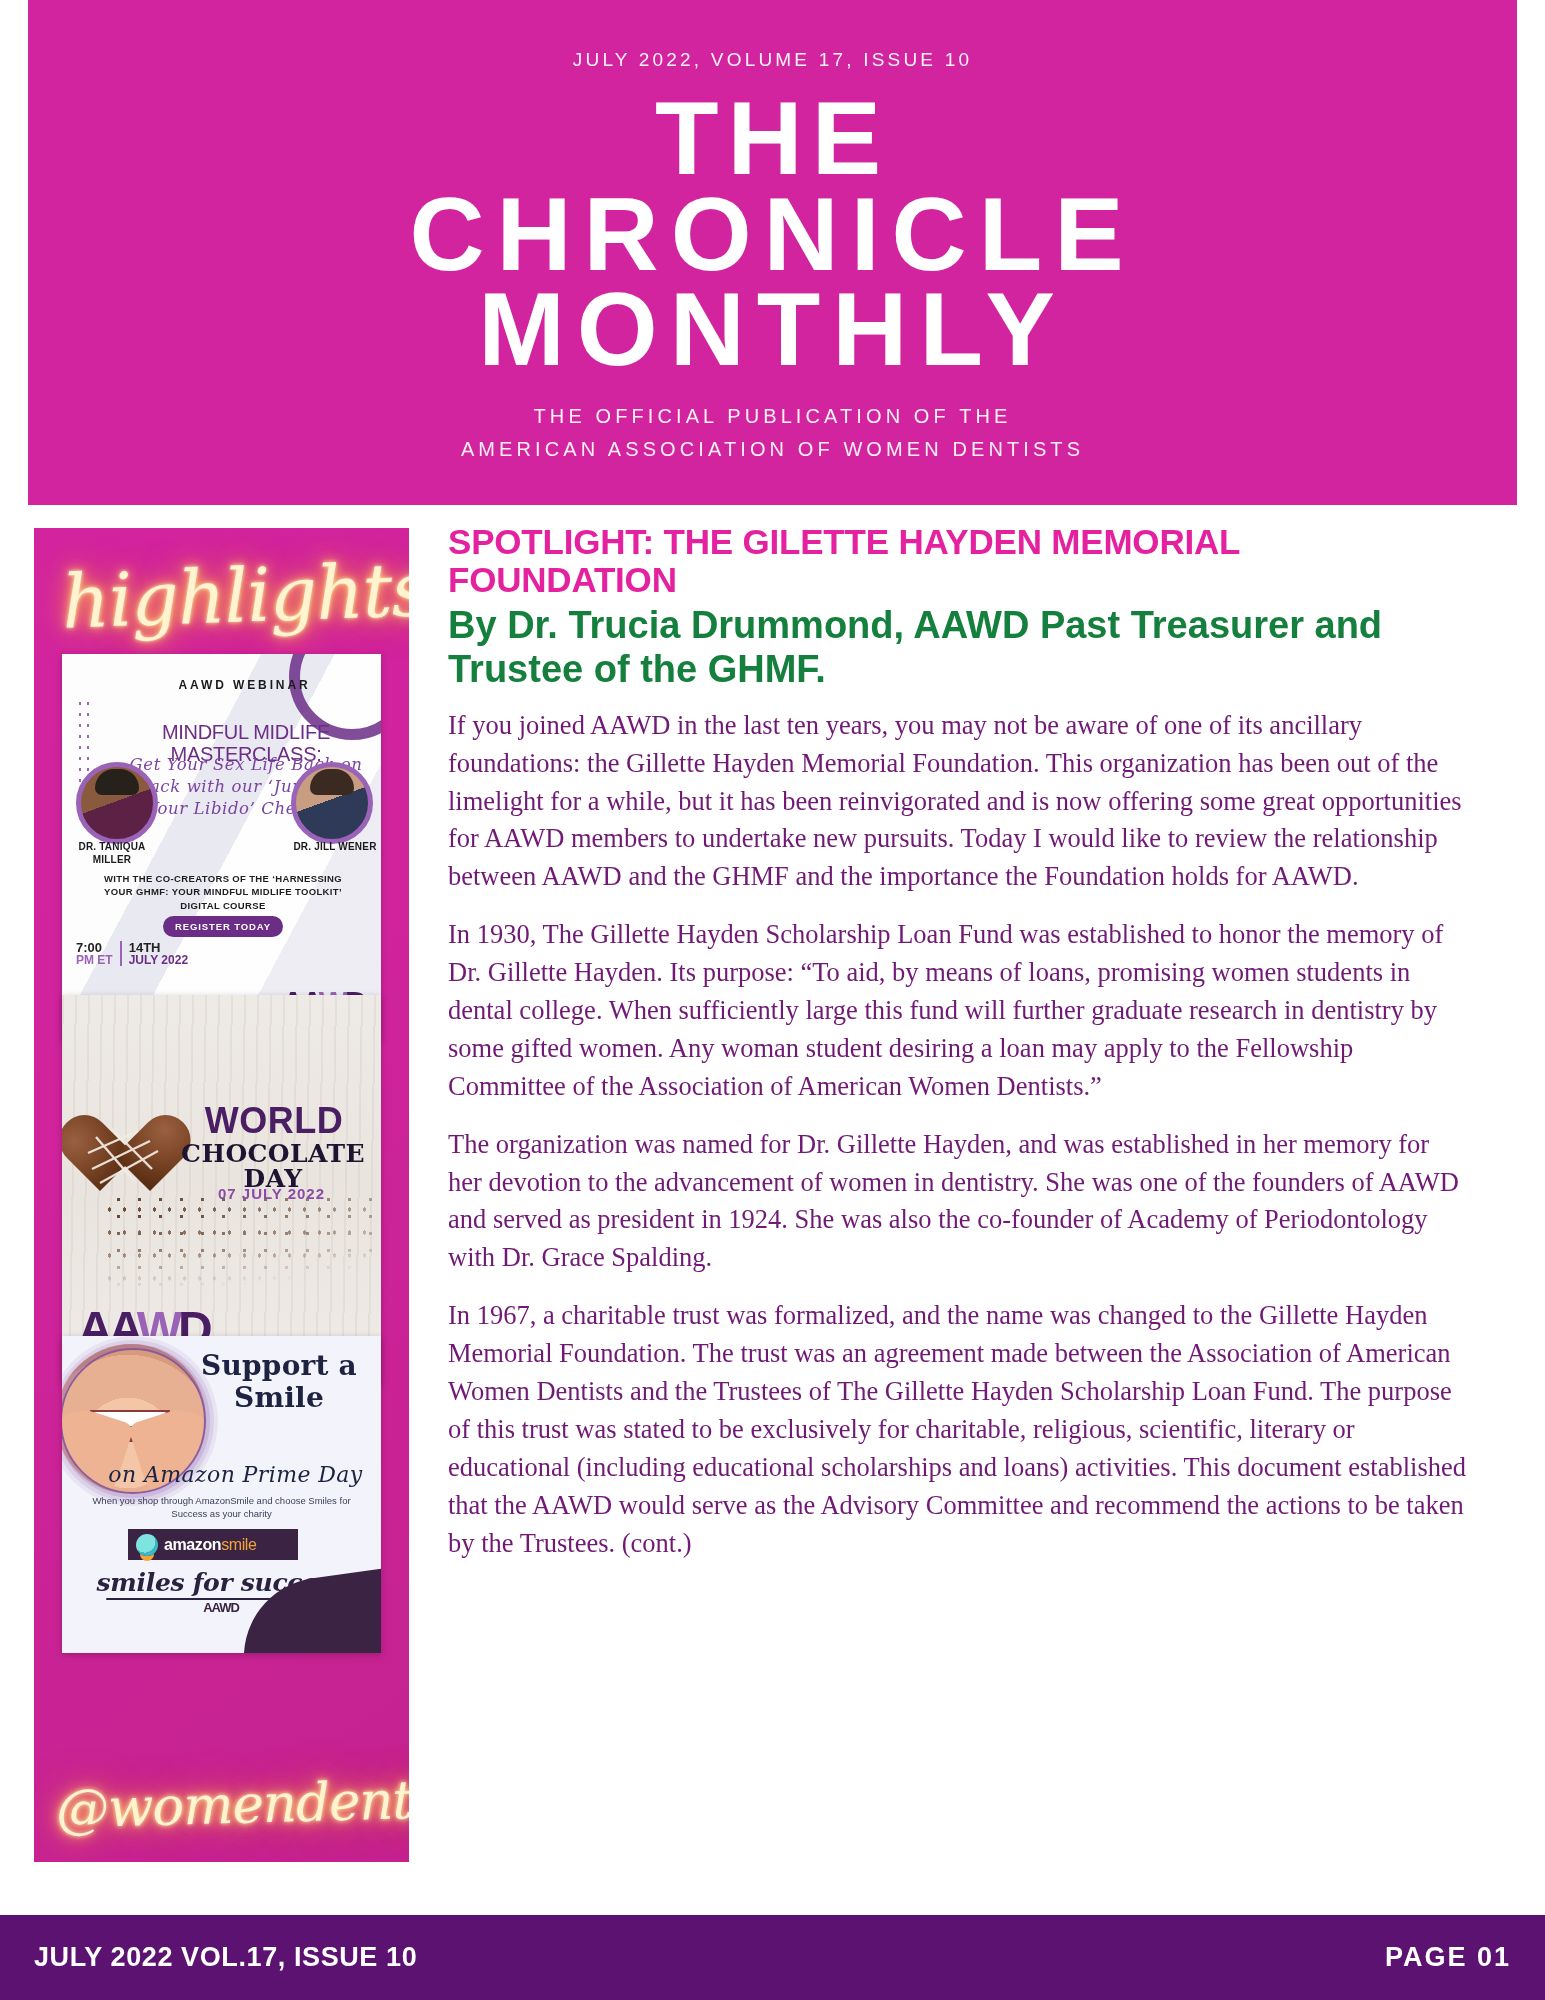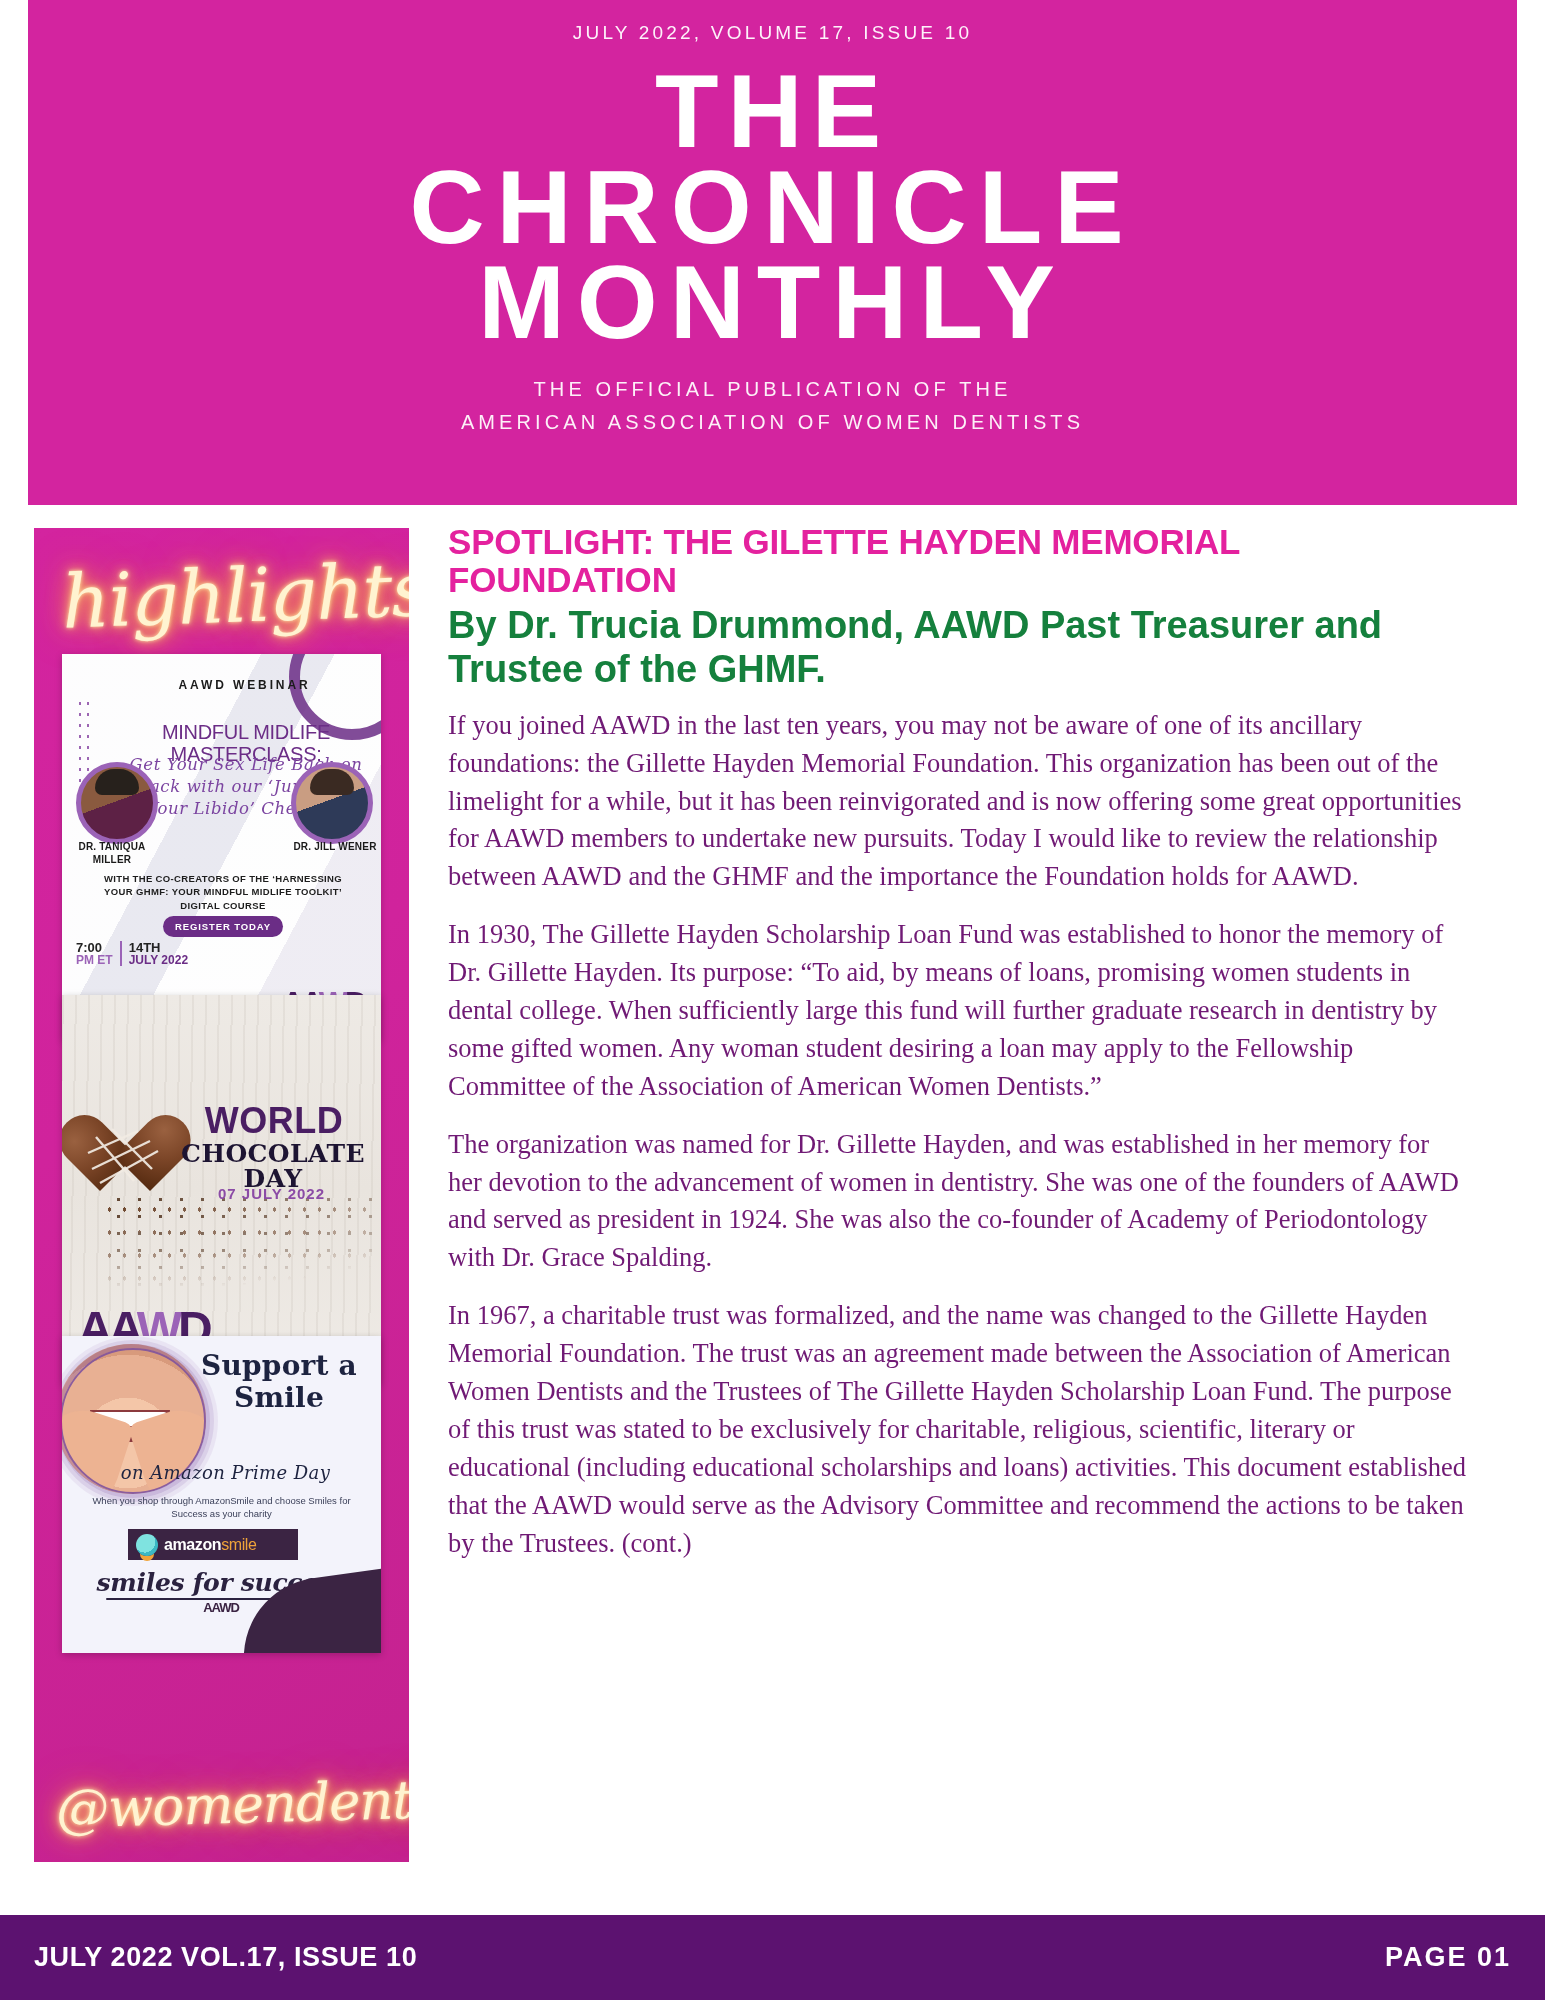--- a/index.html
+++ b/index.html
@@ -19,21 +19,21 @@
   .masthead {
     position: absolute;
     left: 28px;
     top: 0;
     width: 1489px;
     height: 505px;
     background: #d3249f;
     color: #ffffff;
     text-align: center;
     box-sizing: border-box;
-    padding-top: 22px;
+    padding-top: 49px;
   }
   .issue-line {
     font-size: 19px;
     letter-spacing: 3.2px;
     font-weight: 400;
     color: #fdf2fa;
     margin-bottom: 20px;
   }
   .mast-title {
     font-family: "Liberation Sans Narrow", "Liberation Sans", sans-serif;
@@ -276,23 +276,23 @@
     position:absolute; left:-2px; top:12px; width:142px; height:142px;
     border-radius:50%; border:2px solid #7b4fa0; opacity:.85;
     box-shadow: 0 0 0 4px rgba(123,79,160,.22), 0 0 0 8px rgba(123,79,160,.16), 0 0 0 12px rgba(123,79,160,.10);
   }
   .sm-title {
     position:absolute; right:14px; top:14px; width:176px; text-align:center;
     font-family:"DejaVu Serif", serif; font-weight:700;
     font-size:28px; line-height:1.14; color:#1d2340; letter-spacing:.2px;
   }
   .sm-script {
-    position:absolute; left:26px; top:126px; width:275px; text-align:center;
+    position:absolute; left:36px; top:126px; width:275px; text-align:center;
     font-family:"DejaVu Serif", serif; font-style:italic;
-    font-size:18px; color:#1d2340; letter-spacing:.4px;
+    font-size:22px; color:#1d2340; letter-spacing:.4px;
   }
   .sm-note {
     position:absolute; left:28px; top:158px; width:263px; text-align:center;
     font-size:9.5px; line-height:1.42; color:#3a3f58;
   }
   .sm-amazon {
     position:absolute; left:66px; top:193px; width:170px; height:31px;
     background:#3b2443; display:flex; align-items:center; gap:6px; padding-left:8px;
     box-sizing:border-box;
   }

